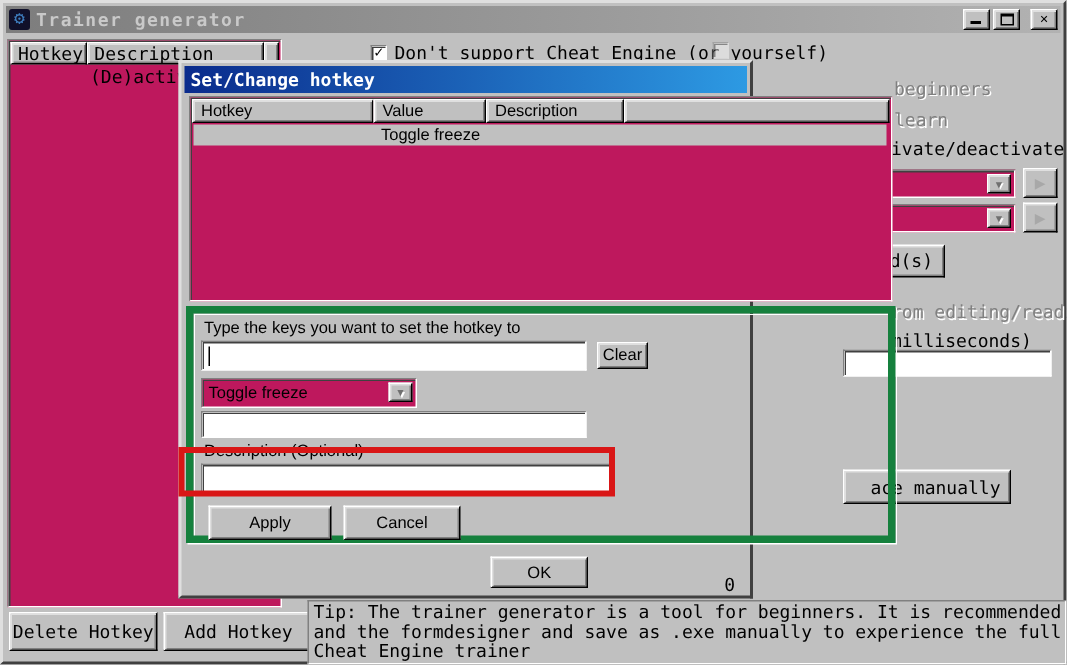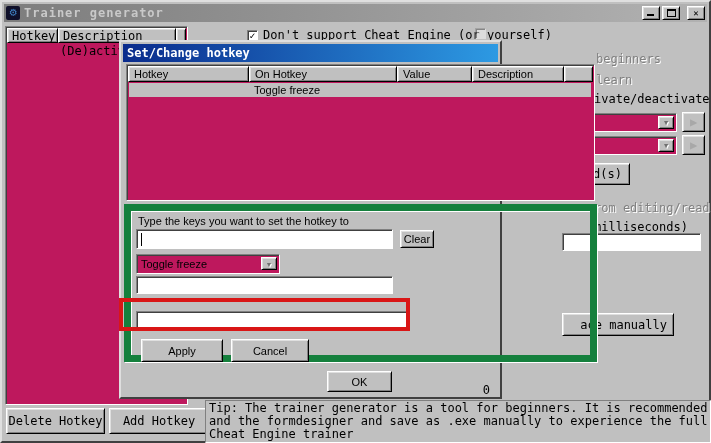--- a/index.html
+++ b/index.html
@@ -54,21 +54,21 @@
   .dlg-titlebar { position:absolute; left:2px; top:2px; right:2px; height:18px;
                   background:linear-gradient(90deg,#0a2b8c,#2d9ae3); color:#fff; display:flex; align-items:center;
                   font-family:"DejaVu Sans Mono", monospace; font-size:12px; font-weight:bold; padding-left:4px; }
   .dlg-list { position:absolute; left:5px; top:22px; width:469px; height:137px; }
   .dlg-list-header { position:absolute; left:1px; top:1px; right:1px; height:16px; display:flex; }
   .dhcell { height:16px; padding:1px 5px; line-height:13px; overflow:hidden; white-space:nowrap; }
   .dlg-sel-row { position:absolute; left:2px; top:18px; right:3px; height:14px; background:#c0c0c0; display:flex; }
   .drcell { padding:0 5px; line-height:14px; overflow:hidden; white-space:nowrap; }
 
   .dlg-panel { position:absolute; left:3px; top:162px; width:473px; height:158px;
-               border:7px solid #15803d; box-shadow:1px 1px 0 #fff, inset 1px 1px 0 #fff; }
+               border:5px solid #15803d; box-shadow:1px 1px 0 #fff, inset 1px 1px 0 #fff; }
   .dlg-label { position:absolute; white-space:nowrap; }
   .edit { position:absolute; background:#fff; border:1px solid; border-color:#808080 #fff #fff #808080;
           box-shadow:inset 1px 1px 0 #404040; font-family:"Liberation Sans", sans-serif; font-size:11px; padding:2px 3px; }
   .caret { position:absolute; left:4px; top:3px; width:1px; height:13px; background:#000; }
 
   .annotation { position:absolute; left:117px; top:296px; width:291px; height:33px;
                 border:4px solid #d91616; z-index:9; }
   .counter { position:absolute; right:10px; top:341px; font-family:"DejaVu Sans Mono", monospace; font-size:12px; }
 </style>
 </head>
@@ -145,21 +145,20 @@
   </div>
 
   <div class="dialog">
     <div class="dlg-titlebar">
       <span>Set/Change hotkey</span>
     </div>
 
     <div class="dlg-list sunken">
       <div class="dlg-list-header">
         <div class="dhcell raised" style="width:121px;">Hotkey</div>
-        <div class="dhcell raised" style="width:148px;">On Hotkey</div>
         <div class="dhcell raised" style="width:75px;">Value</div>
         <div class="dhcell raised" style="width:92px;">Description</div>
         <div class="dhcell raised" style="flex:1;"></div>
       </div>
       <div class="dlg-sel-row">
         <div class="drcell" style="width:120px;"></div>
         <div class="drcell" style="width:148px;">Toggle freeze</div>
         <div class="drcell" style="width:75px;"></div>
         <div class="drcell" style="width:92px;"></div>
       </div>
@@ -174,20 +173,21 @@
         <span>Clear</span>
       </div>
 
       <div class="sunken" style="position:absolute; left:5px; top:43px; width:144px; height:20px; padding:3px 4px;">
         <span>Toggle freeze</span>
         <div class="combo-arrow raised" style="top:2px;"><span>▼</span></div>
       </div>
 
       <input class="edit" style="left: 5px; top: 65px; width: 257px; height: 18px;" value="">
 
+      <div class="dlg-label" style="left:7px; top:86px;">Description (Optional)</div>
       <input class="edit" style="left: 5px; top: 100px; width: 273px; height: 20px;" value="">
 
       <div class="raised btn" style="position:absolute; left:100px; top:128px; width:78px; height:23px;">
         <span>Cancel</span>
       </div>
       <div class="raised btn" style="position:absolute; left:10px; top:128px; width:82px; height:23px;">
         <span>Apply</span>
       </div>
     </div>
 

